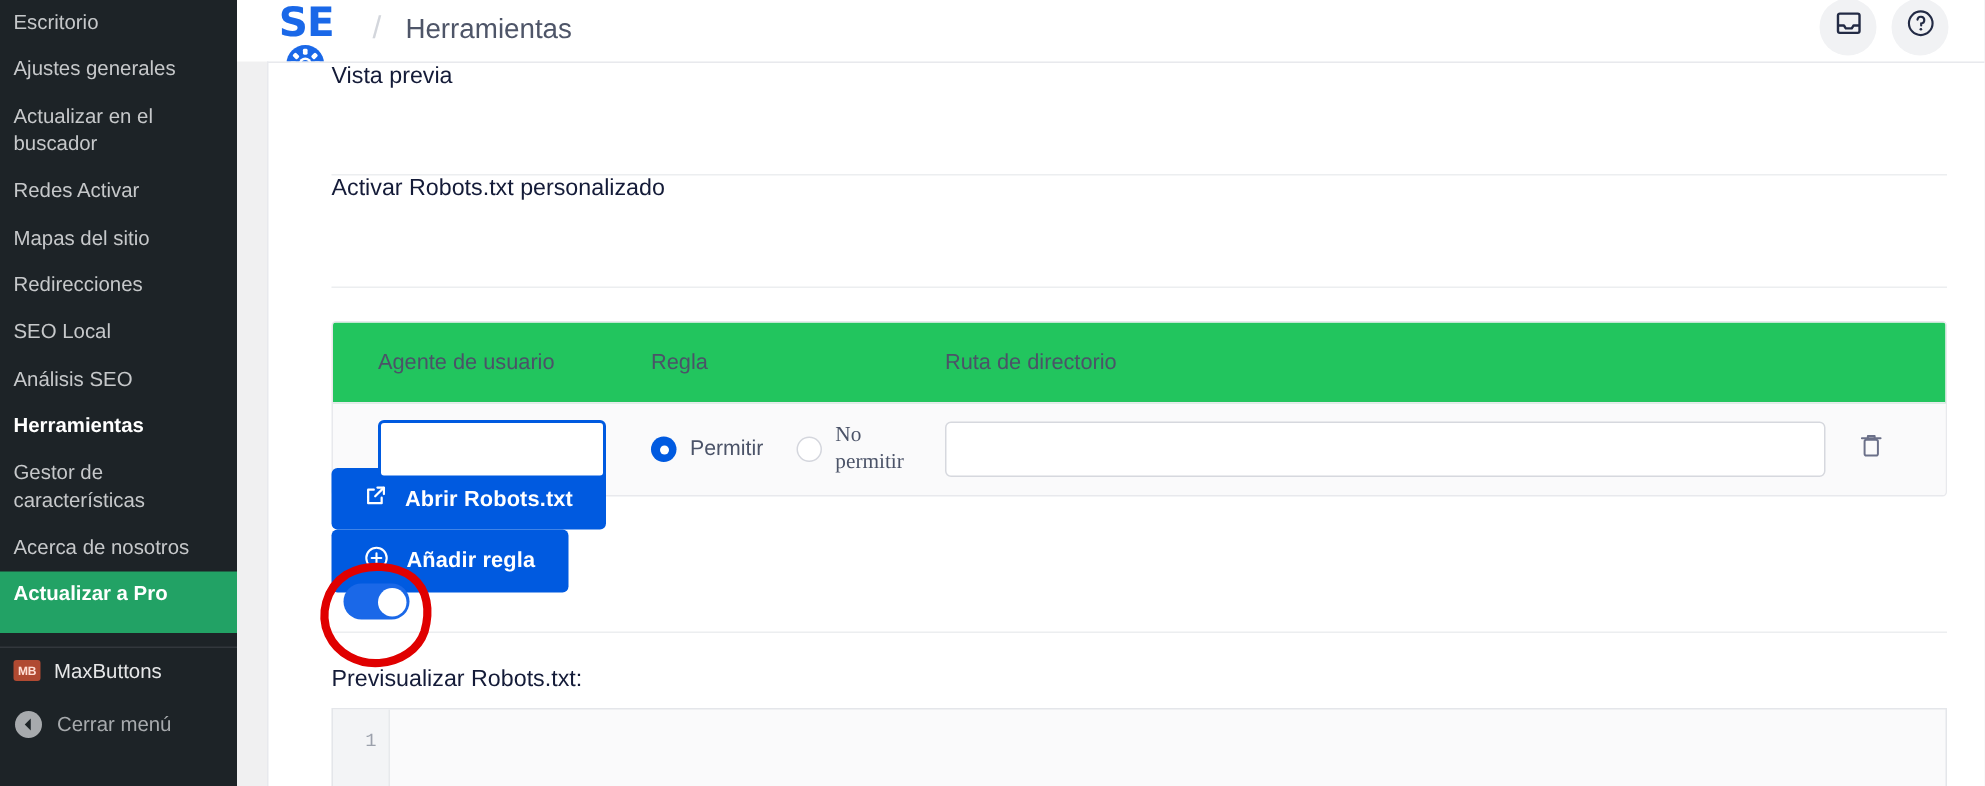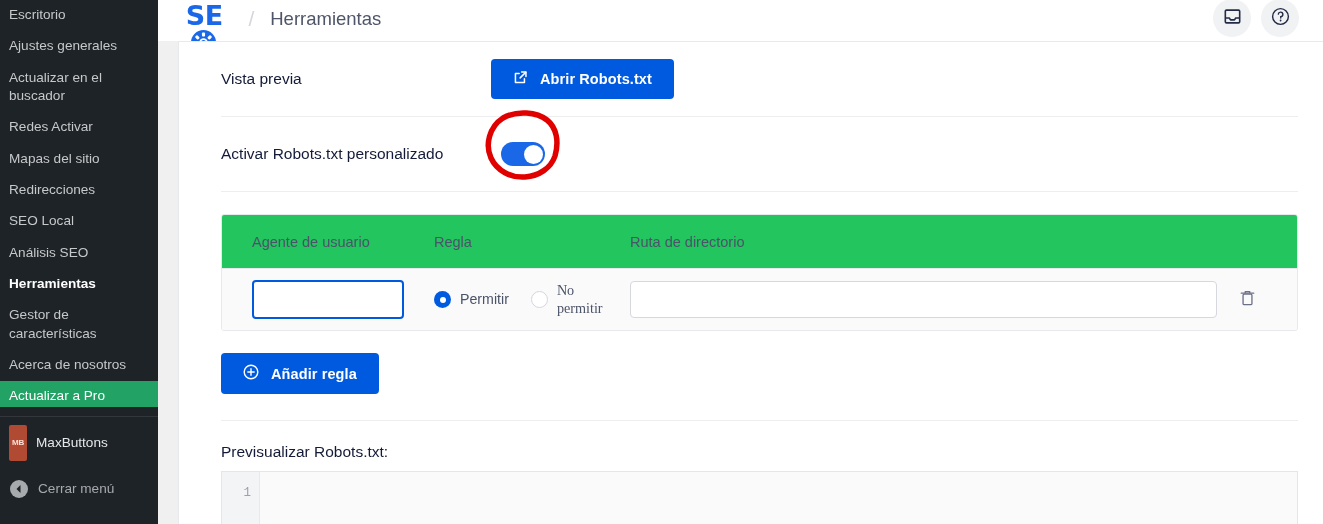--- a/index.html
+++ b/index.html
@@ -25,33 +25,33 @@
     padding: 6px 12px 7px 9px;
     line-height: 1.35;
     color: #c6c8ca;
     cursor: pointer;
     white-space: normal;
   }
   .wp-menu-item.current { color: #fff; font-weight: 700; }
   .wp-menu-item.upgrade {
     background: #22a265;
     color: #fff;
-    font-weight: 400;
-    padding: 6px 12px 1px 9px;
+    font-weight: 700;
+    padding: 6px 12px 16px 9px;
   }
   .wp-sep { height: 9px; background: #1d2327; }
   .wp-sep-line { height: 1px; background: #32373c; }
   .wp-menu-icon-item {
     display: flex; align-items: center; gap: 9px;
     padding: 8px 12px 8px 9px;
     color: #e6e7e8; font-size: 13.6px; cursor: pointer;
   }
   .wp-menu-icon-item.dim { color: #a7aaad; }
   .mb-icon {
-    width: 18px; height: 36px; flex: 0 0 18px;
+    width: 18px; height: 14px; flex: 0 0 18px;
     background: #b04a32;
     border-radius: 2px;
     display: flex; align-items: center; justify-content: center;
     color: #ffdfd5; font-size: 8px; font-weight: 700;
     letter-spacing: -0.3px;
   }
   .ins-icon { width: 20px; height: 20px; flex: 0 0 20px; }
   .close-icon { width: 20px; height: 20px; flex: 0 0 20px; }
 
   
@@ -97,22 +97,23 @@
   .card {
     position: absolute; left: 20px; top: 41px;
     width: 1162px; height: 483px;
     background: #fff;
     border: 1px solid #e8e9ed;
     border-bottom: none; border-right: none;
   }
   .inner { padding: 0 42px 0 42px; }
 
   .row {
-    display: flex; align-items: center;
+    display: flex; align-items: flex-start;
     height: 74px;
+    flex-direction: column;
   }
   .row-label {
     font-size: 15.5px; color: #141b38;
     width: 270px; flex: 0 0 270px;
   }
   .divider { height: 1px; background: #eceef0; margin: 0 0 0 0; }
 
   .btn-blue {
     background: #005ae0;
     color: #fff;

